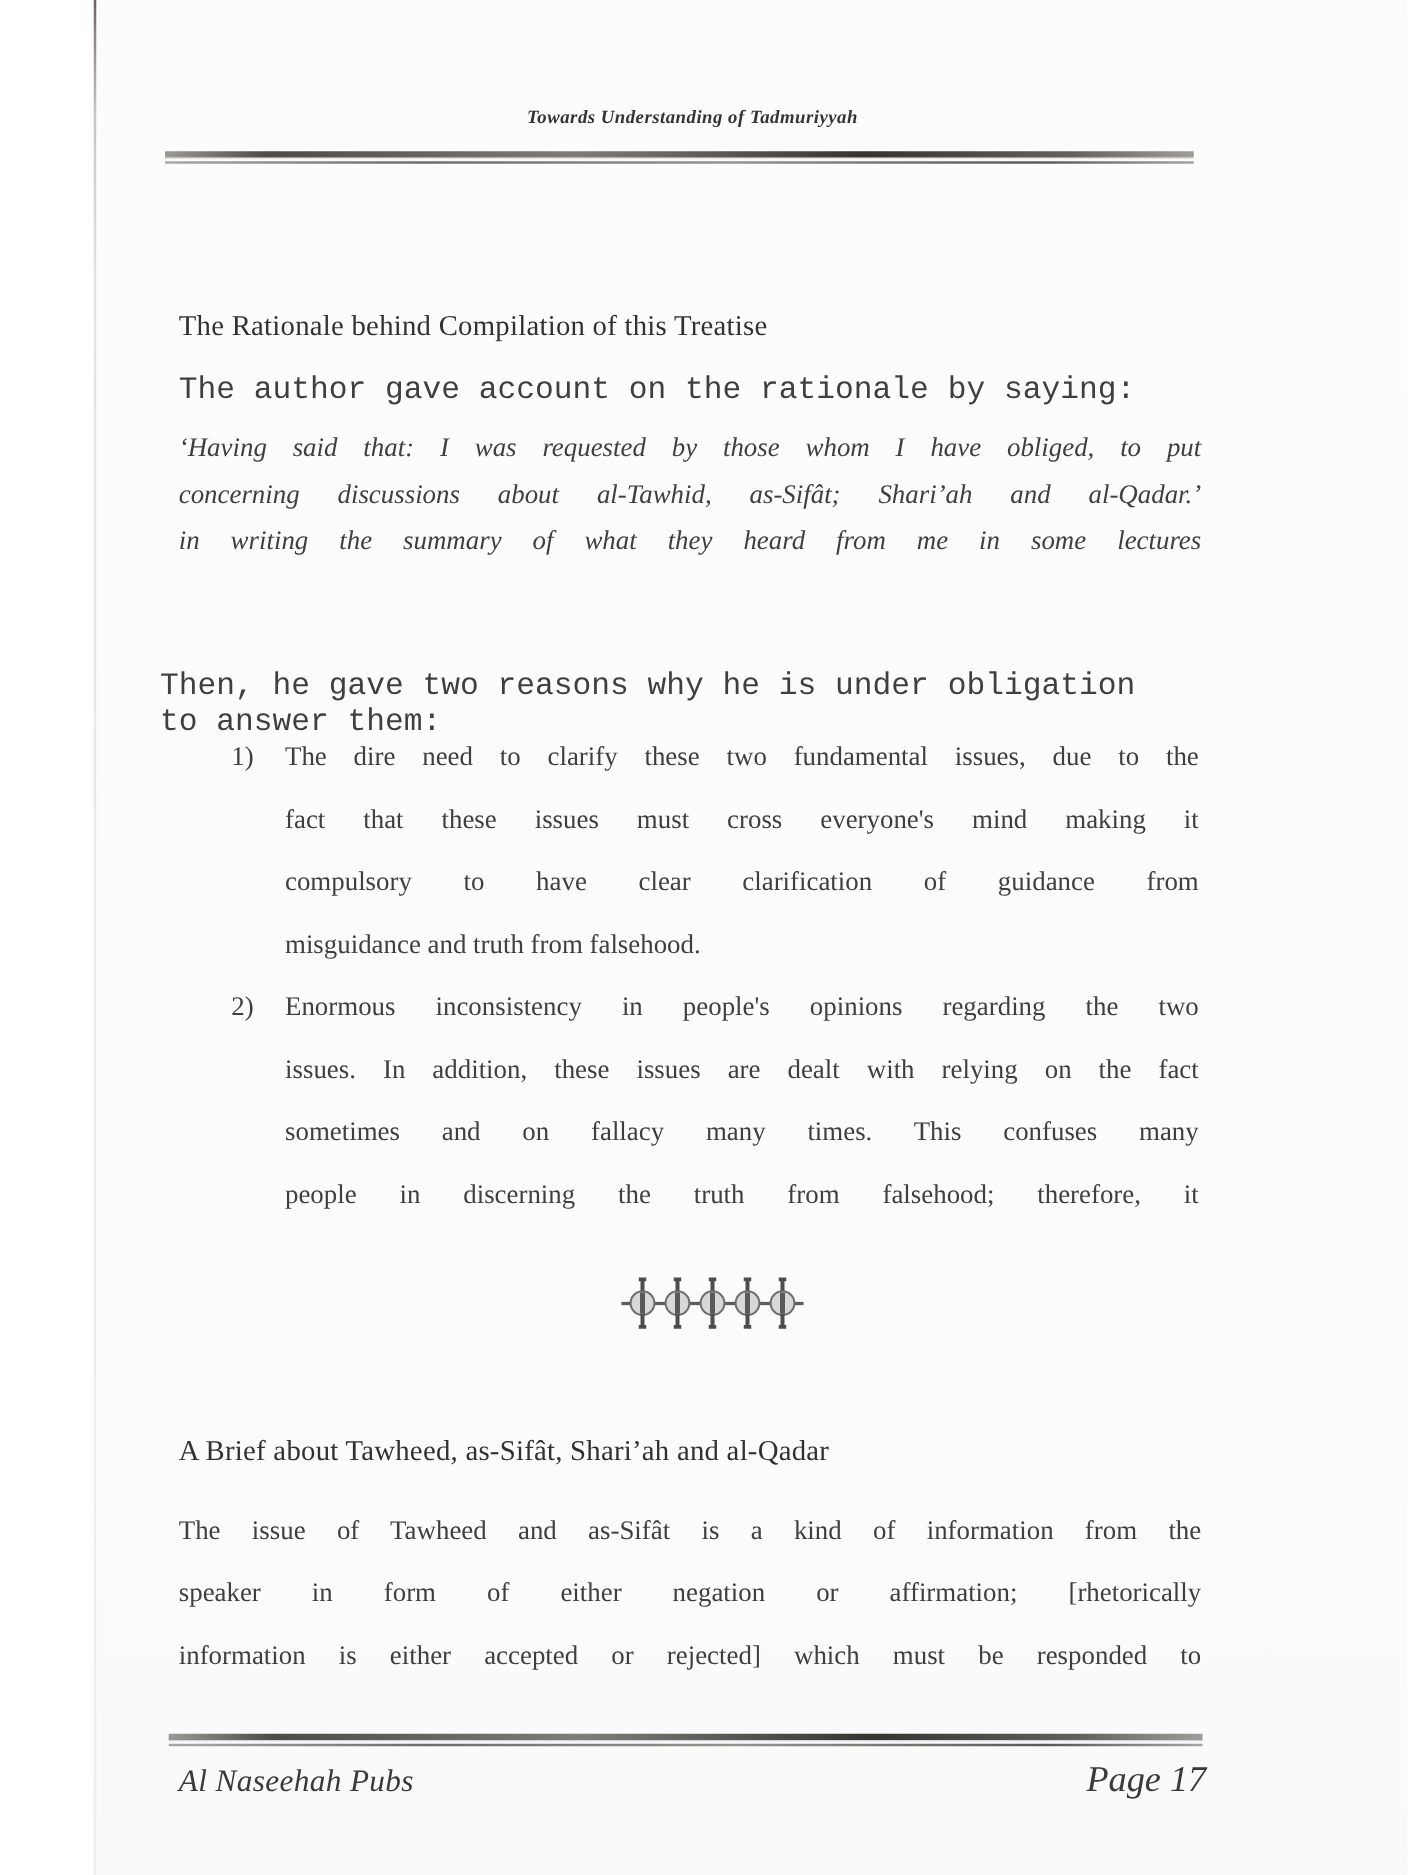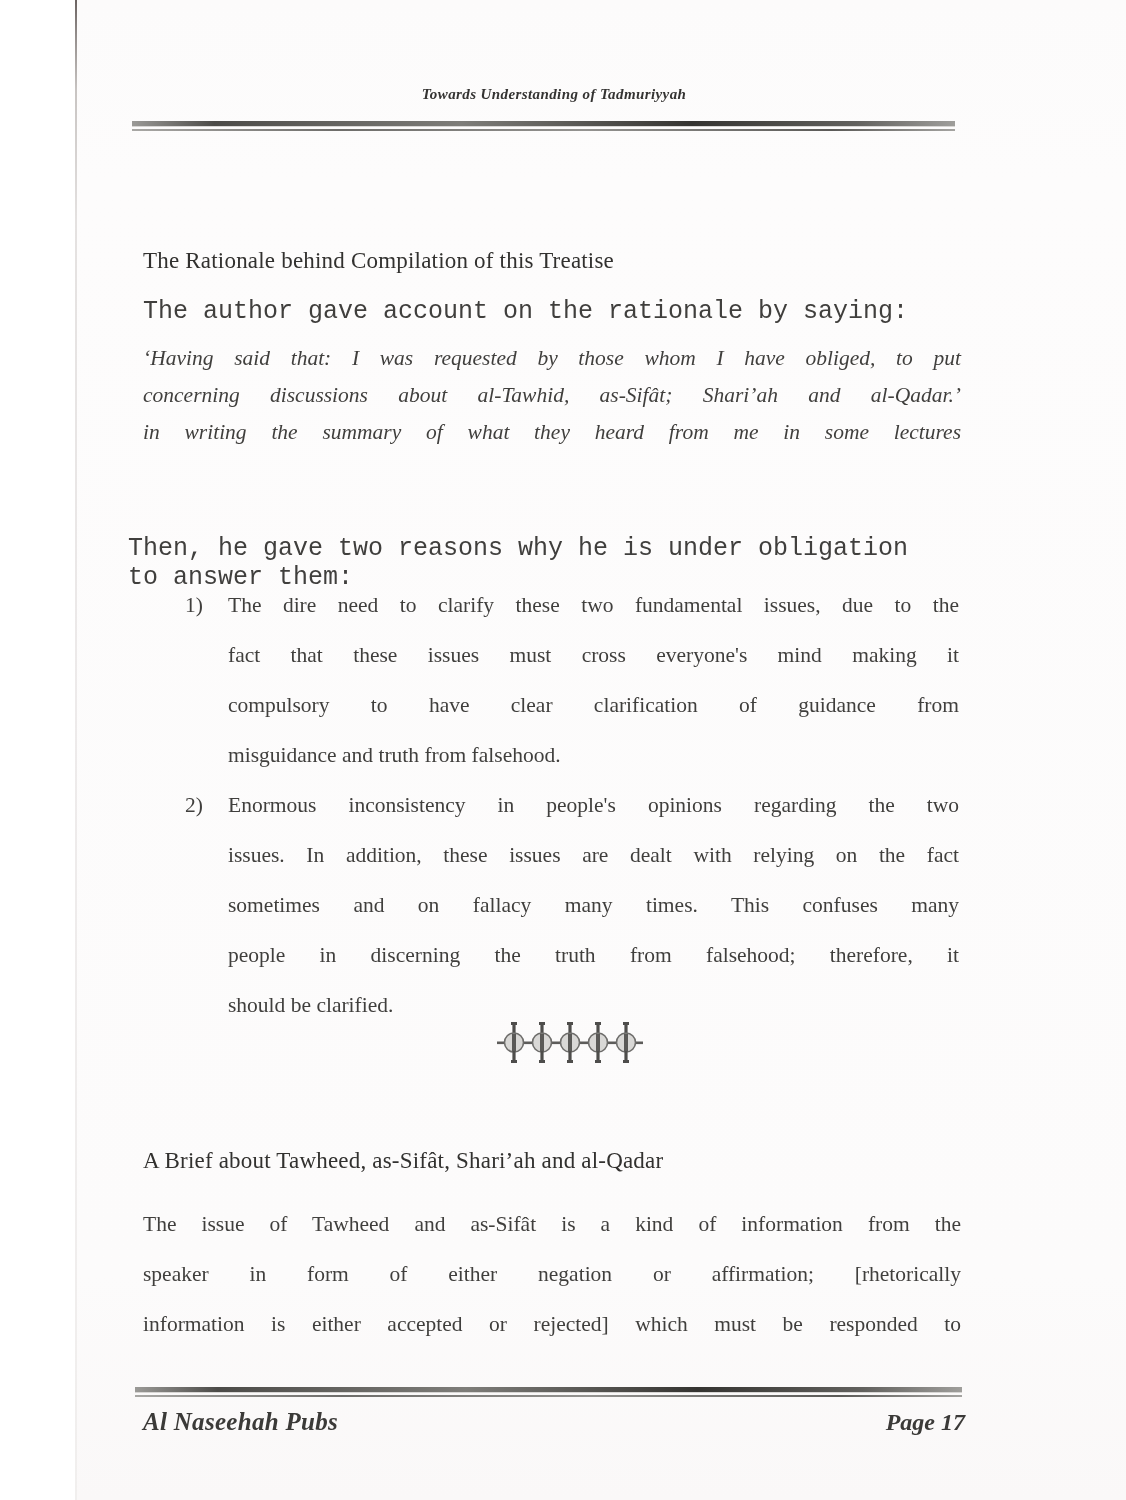--- a/index.html
+++ b/index.html
@@ -63,25 +63,25 @@
   .ln { text-align: justify; text-align-last: justify; font-size: 21.5px; color: #403f3d; }
   .ln-last { text-align-last: left; }
   
   .divider { position: absolute; left: 420px; top: 1020px; width: 146px; height: 46px; }
   
   .footer-row {
     position: absolute; left: 66px; top: 1408px; width: 822px;
     display: flex; justify-content: space-between; align-items: baseline;
   }
   .footer-pub {
-    font-size: 25px; font-style: italic; font-weight: 700; color: #3b3a38;
+    font-size: 25px; font-style: italic; font-weight: 400; color: #3b3a38;
     letter-spacing: 0.3px;
   }
   .footer-page {
-    font-size: 24px; font-style: italic; font-weight: 700; color: #3b3a38;
+    font-size: 29px; font-style: italic; font-weight: 400; color: #3b3a38;
   }
 </style>
 </head>
 <body>
 
 <div class="page-edge"></div>
 
 <div class="page">
 
   <div class="running-head">Towards Understanding of Tadmuriyyah</div>
@@ -114,21 +114,20 @@
           <div class="ln ln-last">misguidance and truth from falsehood.</div>
         </div>
     </div>
     <div class="reason">
       <span class="num">2)</span>
       <div class="rlines">
           <div class="ln">Enormous inconsistency in people's opinions regarding the two</div>
           <div class="ln">issues. In addition, these issues are dealt with relying on the fact</div>
           <div class="ln">sometimes and on fallacy many times. This confuses many</div>
           <div class="ln">people in discerning the truth from falsehood; therefore, it</div>
-          <div class="ln ln-last">should be clarified.</div>
         </div>
     </div>
   </div>
 
   <div class="divider">
     <svg width="146" height="46" viewBox="0 0 146 46" xmlns="http://www.w3.org/2000/svg">
       <rect x="0" y="21.5" width="146" height="2.6" fill="#5d5c5a"></rect>
       <g id="spindles">
 
         <g transform="translate(17,0)">

